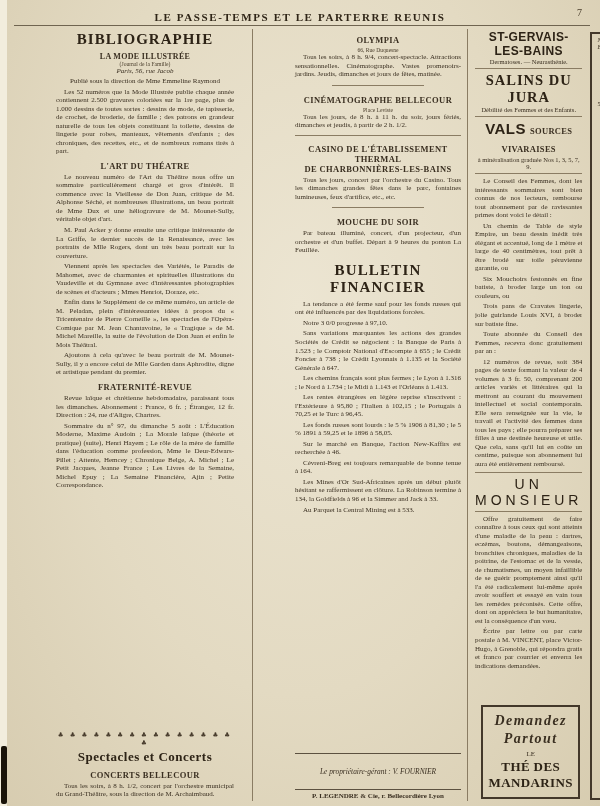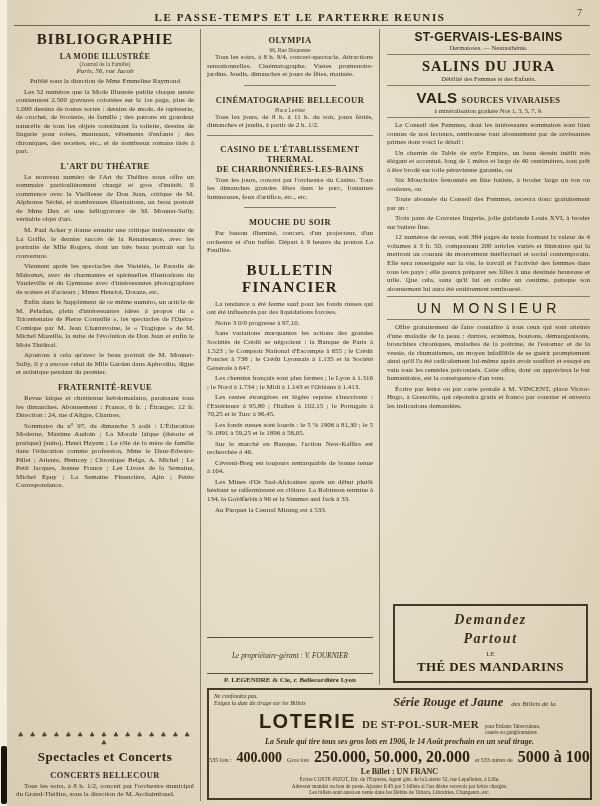--- a/index.html
+++ b/index.html
@@ -9,23 +9,23 @@
     font-family:"Liberation Serif", serif;color:#3a2f21;}
   .scan-edge{position:absolute;left:0;top:0;bottom:0;width:7px;background:#f2eddd;}
   .scan-defect{position:absolute;left:1px;bottom:2px;width:6px;height:58px;background:#191309;border-radius:2px;}
 
   .header-bar{position:relative;text-align:center;padding-top:7px;height:15px;}
   .pub-title{font-size:11px;font-weight:700;letter-spacing:1.6px;color:#2f2517;}
   .page-num{position:absolute;right:18px;top:7px;font-size:10px;color:#4a3e2c;}
   .hrule{border-top:1px solid #6f6450;margin:3px 10px 0 14px;}
 
   .columns{position:absolute;top:29px;left:16px;right:8px;bottom:5px;display:flex;}
-  .col-left{width:178px;padding-right:6px;border-right:1px solid #8a7c63;display:flex;flex-direction:column;overflow:hidden;}
+  .col-left{width:178px;padding-right:18px;border-right:1px solid #8a7c63;display:flex;flex-direction:column;overflow:hidden;margin-left:40px;}
   .left-flow{flex:1 1 auto;overflow:hidden;}
-  .col-rest{flex:1;display:flex;flex-direction:column;min-width:0;}
+  .col-rest{flex:1;display:flex;flex-direction:row;min-width:0;margin-left:36px;}
   .row-top{flex:1 1 auto;display:flex;min-height:0;}
   .col-mid{width:166px;padding:1px 6px 0;border-right:1px solid #8a7c63;display:flex;flex-direction:column;overflow:hidden;}
   .bulletin-wrap{flex:1 1 auto;min-height:0;display:flex;flex-direction:column;}
   .bulletin-paras{flex:1 1 auto;overflow:hidden;}
   .col-right{flex:1;padding:0 2px 0 7px;display:flex;flex-direction:column;overflow:hidden;min-width:0;}
   .right-flow{flex:1 1 auto;overflow:hidden;}
 
   .body{font-size:7px;line-height:1.22;text-align:justify;margin:0 0 2px;text-indent:8px;}
   .noind{text-indent:0;}
   .ctr{text-align:center;}
@@ -170,22 +170,22 @@
             <div class="vals-row">
               <span class="vals-big">VALS</span>
               <span class="vals-sm">SOURCES VIVARAISES</span>
             </div>
             <div class="spa-desc">à minéralisation graduée Nos 1, 3, 5, 7, 9.</div>
             <div class="sep-full"></div>
 
             <p class="body">Le Conseil des Femmes, dont les intéressants sommaires sont bien connus de nos lecteurs, rembourse tout abonnement par de ravissantes primes dont voici le détail :</p>
             <p class="body">Un chemin de Table de style Empire, un beau dessin inédit très élégant et accentué, long de 1 mètre et large de 40 centimètres, tout prêt à être brodé sur toile péruvienne garantie, ou</p>
             <p class="body">Six Mouchoirs festonnés en fine batiste, à broder large un ton ou couleurs, ou</p>
+            <p class="body">Trois pans de Cravates lingerie, jolie guirlande Louis XVI, à broder sur batiste fine.</p>
             <p class="body">Toute abonnée du Conseil des Femmes, recevra donc gratuitement par an :</p>
-            <p class="body">Trois pans de Cravates lingerie, jolie guirlande Louis XVI, à broder sur batiste fine.</p>
             <p class="body">12 numéros de revue, soit 384 pages de texte formant la valeur de 4 volumes à 3 fr. 50, comprenant 200 articles variés et littéraires qui la mettront au courant du mouvement intellectuel et social contemporain. Elle sera renseignée sur la vie, le travail et l'activité des femmes dans tous les pays ; elle pourra préparer ses filles à une destinée heureuse et utile. Que cela, sans qu'il lui en coûte un centime, puisque son abonnement lui aura été entièrement remboursé.</p>
 
             <div class="sep-full"></div>
             <div class="h-monsieur">UN MONSIEUR</div>
             <div class="sep-full"></div>
             <p class="body">Offre gratuitement de faire connaître à tous ceux qui sont atteints d'une maladie de la peau : dartres, eczémas, boutons, démangeaisons, bronchites chroniques, maladies de la poitrine, de l'estomac et de la vessie, de rhumatismes, un moyen infaillible de se guérir promptement ainsi qu'il l'a été radicalement lui-même après avoir souffert et essayé en vain tous les remèdes préconisés. Cette offre, dont on appréciera le but humanitaire, est la conséquence d'un vœu.</p>
             <p class="body">Écrire par lettre ou par carte postale à M. VINCENT, place Victor-Hugo, à Grenoble, qui répondra gratis et franco par courrier et enverra les indications demandées.</p>
           </div>
 
           <div class="the-box">

